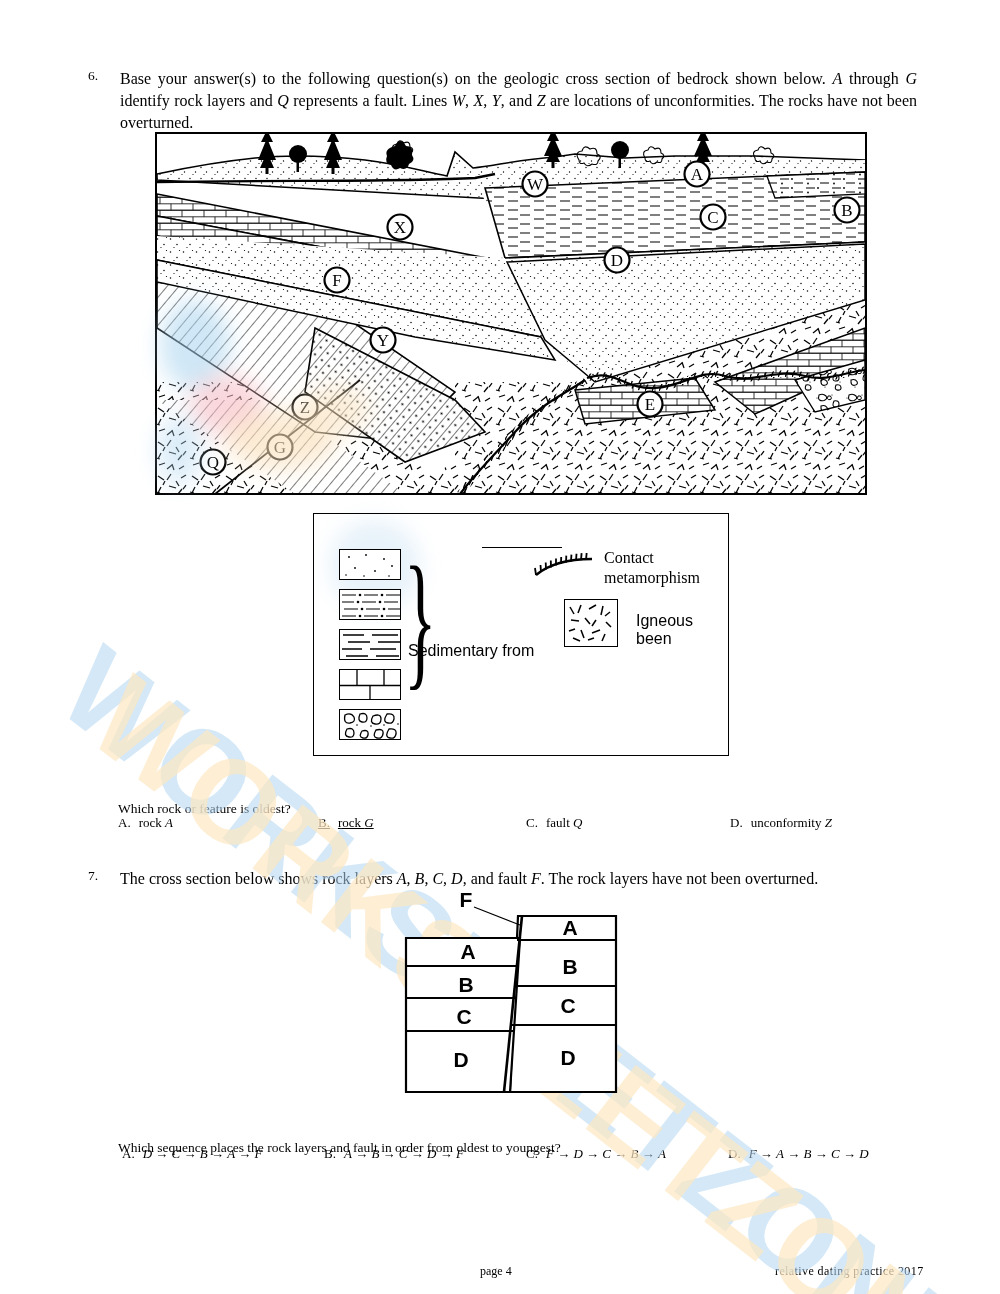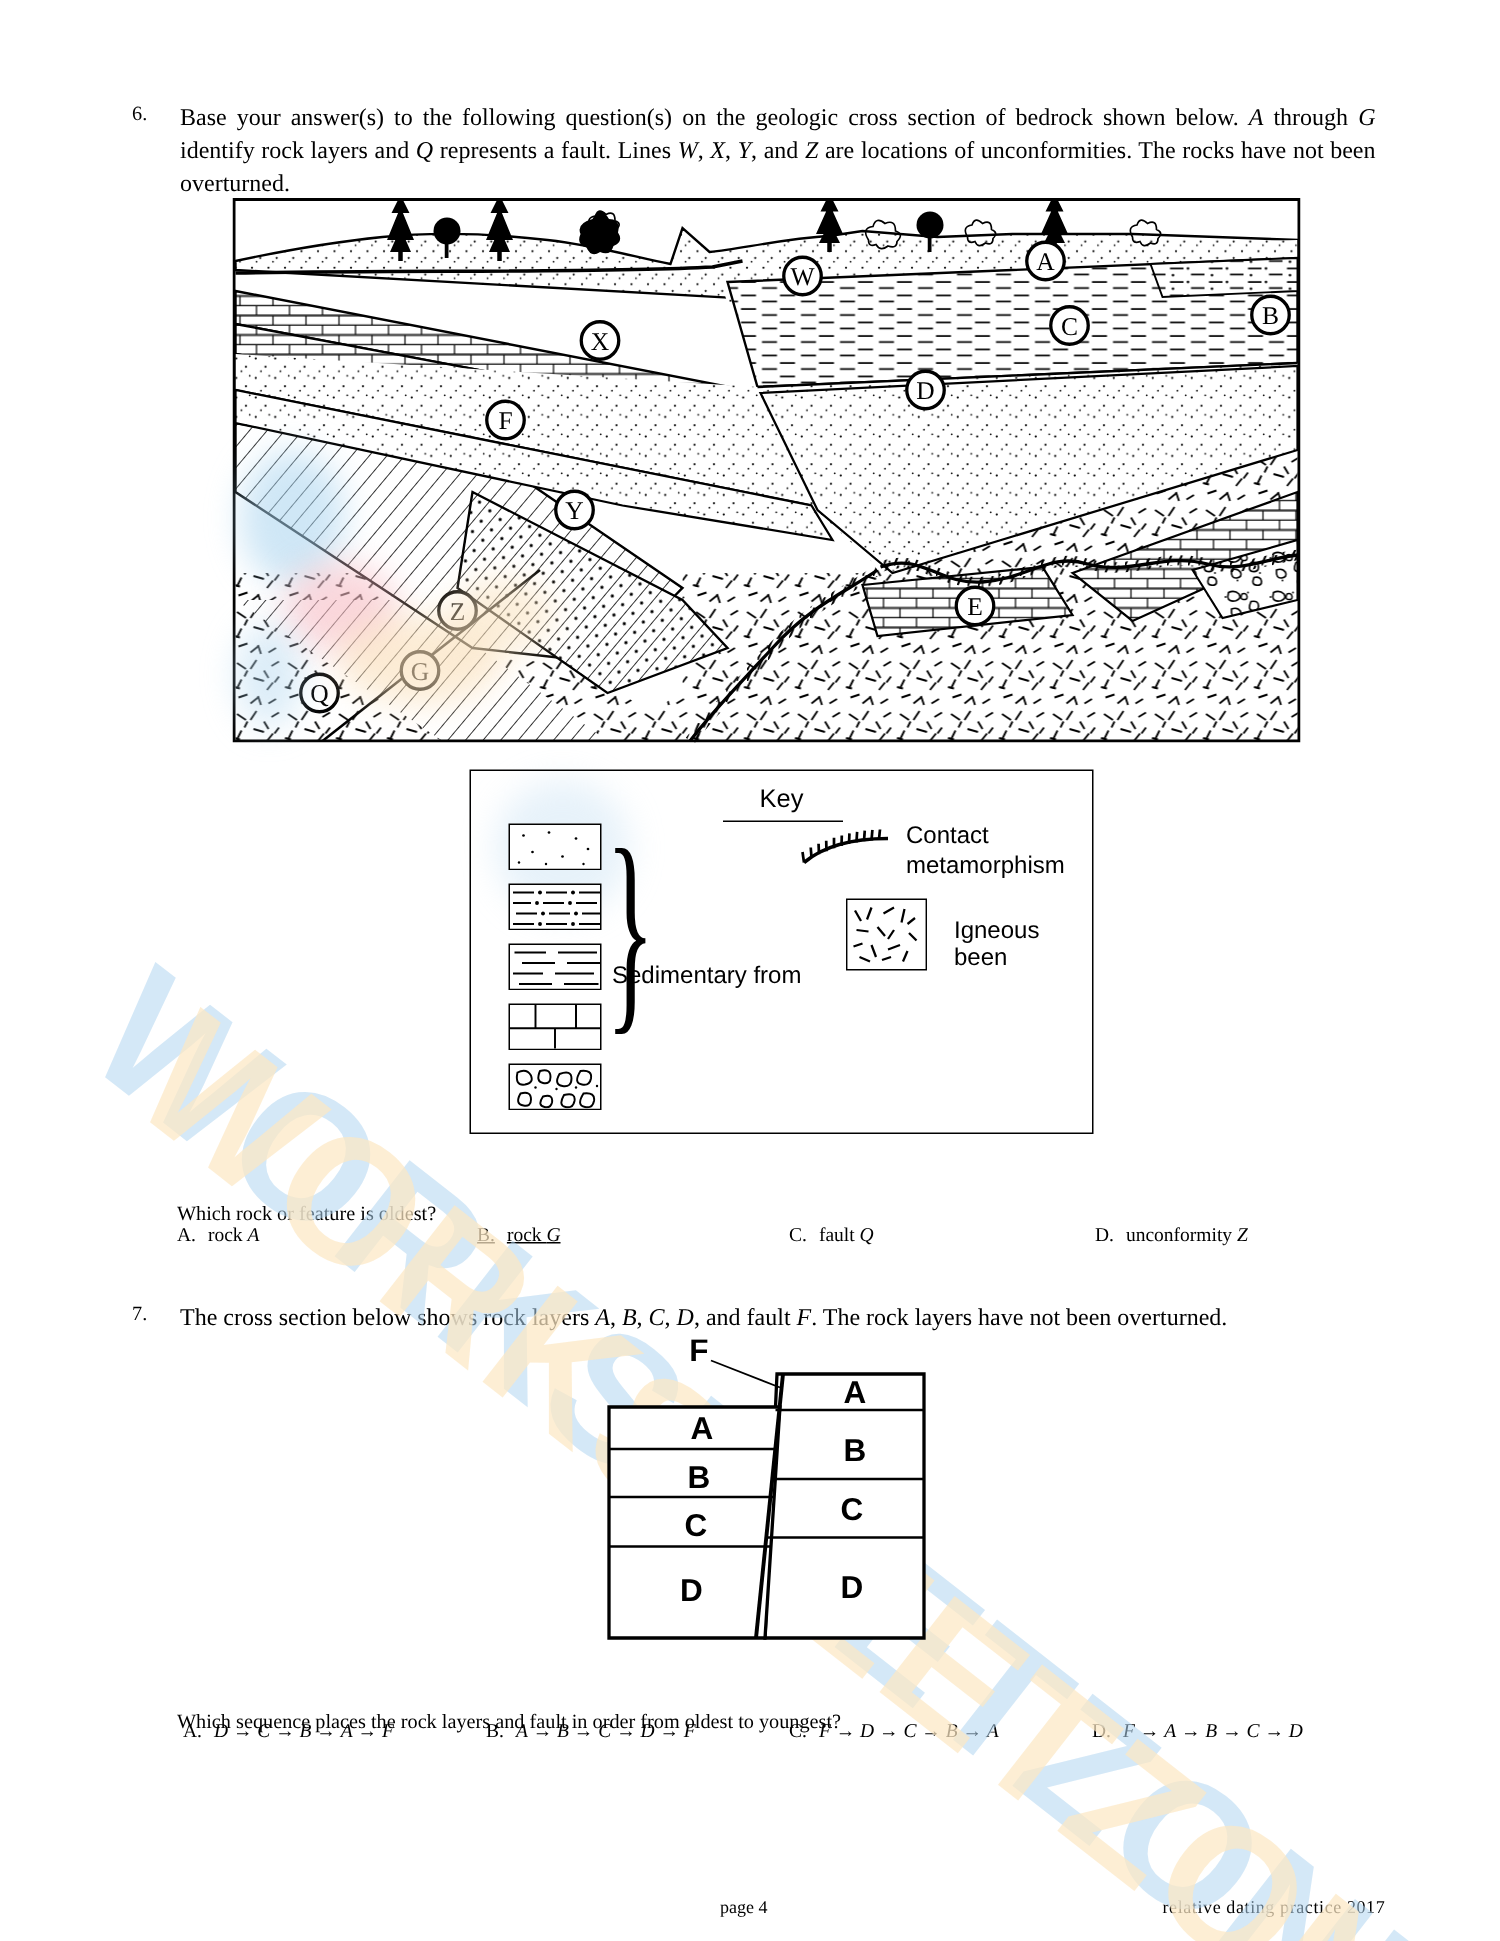--- a/index.html
+++ b/index.html
@@ -152,21 +152,21 @@
     position: absolute;
     left: 94px;
     top: 128px;
     font-family: "Liberation Sans", sans-serif;
     font-size: 16px;
   }
   .cm-symbol { position: absolute; left: 218px; top: 39px; }
   .cm-label {
     position: absolute;
     left: 290px; top: 34px;
-    font-family: Liberation Sans, sans-serif;
+    font-family: Liberation Serif, serif;
     font-size: 16px;
     line-height: 1.22;
   }
   .ig-swatch {
     position: absolute;
     left: 250px; top: 85px;
     width: 52px; height: 46px;
     border: 1.3px solid #000;
     overflow: hidden;
     background: #fff;
@@ -425,21 +425,20 @@
         </g>
     <g>
           <circle cx="495" cy="272" r="12.5" fill="#fff" stroke="#000" stroke-width="2.2"></circle>
           <text x="495" y="278">E</text>
         </g>
   </g>
 </svg>
 </div>
 
 <div id="keybox">
-  <div class="key-title">Key</div>
   <div class="key-title-rule"></div>
 
   <div class="sed-stack">
     <div class="sed-swatch">
       <svg width="62" height="31">
           <rect width="62" height="31" fill="#fff"></rect>
         <g fill="#000">
             <circle cx="9" cy="7" r="0.9"></circle>
             <circle cx="26" cy="5" r="0.9"></circle>
             <circle cx="44" cy="9" r="0.9"></circle>

